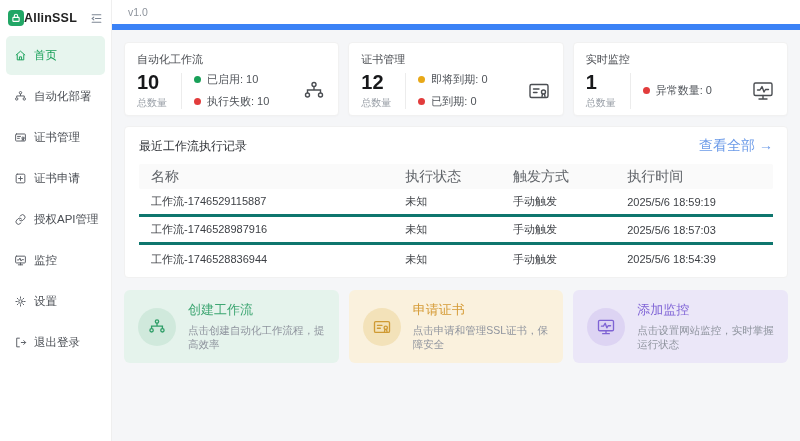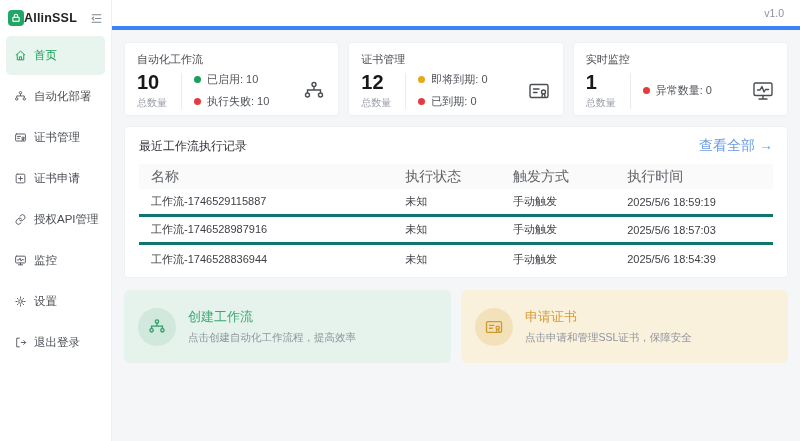--- a/index.html
+++ b/index.html
@@ -28,22 +28,22 @@
     display:flex; align-items:center; gap:7px; padding:5px 8px; border-radius:5px;
     color:#4b4f55; font-size:11.5px; cursor:pointer; height:39px; white-space:nowrap;
   }
   .menu-item .mi-icon { color:#5a5f66; flex:none; }
   .menu-item.active { background:#e7f5ee; color:#18a058; }
   .menu-item.active .mi-icon { color:#18a058; }
 
   
   .main { flex:1; display:flex; flex-direction:column; height:441px; }
   .topbar {
-    height:30px; background:#fff; border-bottom:4px solid #3b82f6;
-    display:flex; align-items:center; justify-content:flex-end; padding:4px 16px;
+    height:30px; background:#fff; border-bottom:6px solid #3b82f6;
+    display:flex; align-items:center; justify-content:flex-start; padding:4px 16px;
   }
   .version { color:#8d939c; font-size:10.5px; }
   .content { flex:1; padding:12px; }
 
   
   .stats-row { display:flex; gap:9px; }
   .stat-card {
     flex:1; background:#fff; border:1px solid #f1f1f1; border-radius:4px;
     padding:9px 12px 10px 12px; height:74px;
     box-shadow:0 1px 2px rgba(0,0,0,.02);
@@ -349,16 +349,29 @@
               <path d="M6.5 10 H12 M6.5 13.5 H10"></path>
               <circle cx="16.5" cy="13" r="2"></circle>
               <path d="M15.5 15 L15 17.5 M17.5 15 L18 17.5"></path>
           </svg>
         </span>
         <div>
           <div class="action-title t-orange">申请证书</div>
           <div class="action-desc">点击申请和管理SSL证书，保障安全</div>
         </div>
       </div>
+      <div class="action-card action-purple">
+        <span class="action-circle circle-purple">
+          <svg width="20" height="20" viewBox="0 0 24 24" fill="none" stroke="currentColor" stroke-width="1.6" stroke-linecap="round" stroke-linejoin="round">
+            <rect x="3" y="4" width="18" height="12.5" rx="1.5"></rect>
+              <path d="M6.5 11 H9 L11 7.5 L13 13 L14.5 10.5 H17.5"></path>
+              <path d="M12 16.5 V20 M8 20 H16"></path>
+          </svg>
+        </span>
+        <div>
+          <div class="action-title t-purple">添加监控</div>
+          <div class="action-desc">点击设置网站监控，实时掌握运行状态</div>
+        </div>
+      </div>
     </div>
 
   </div>
 </div>
 
 </body></html>

